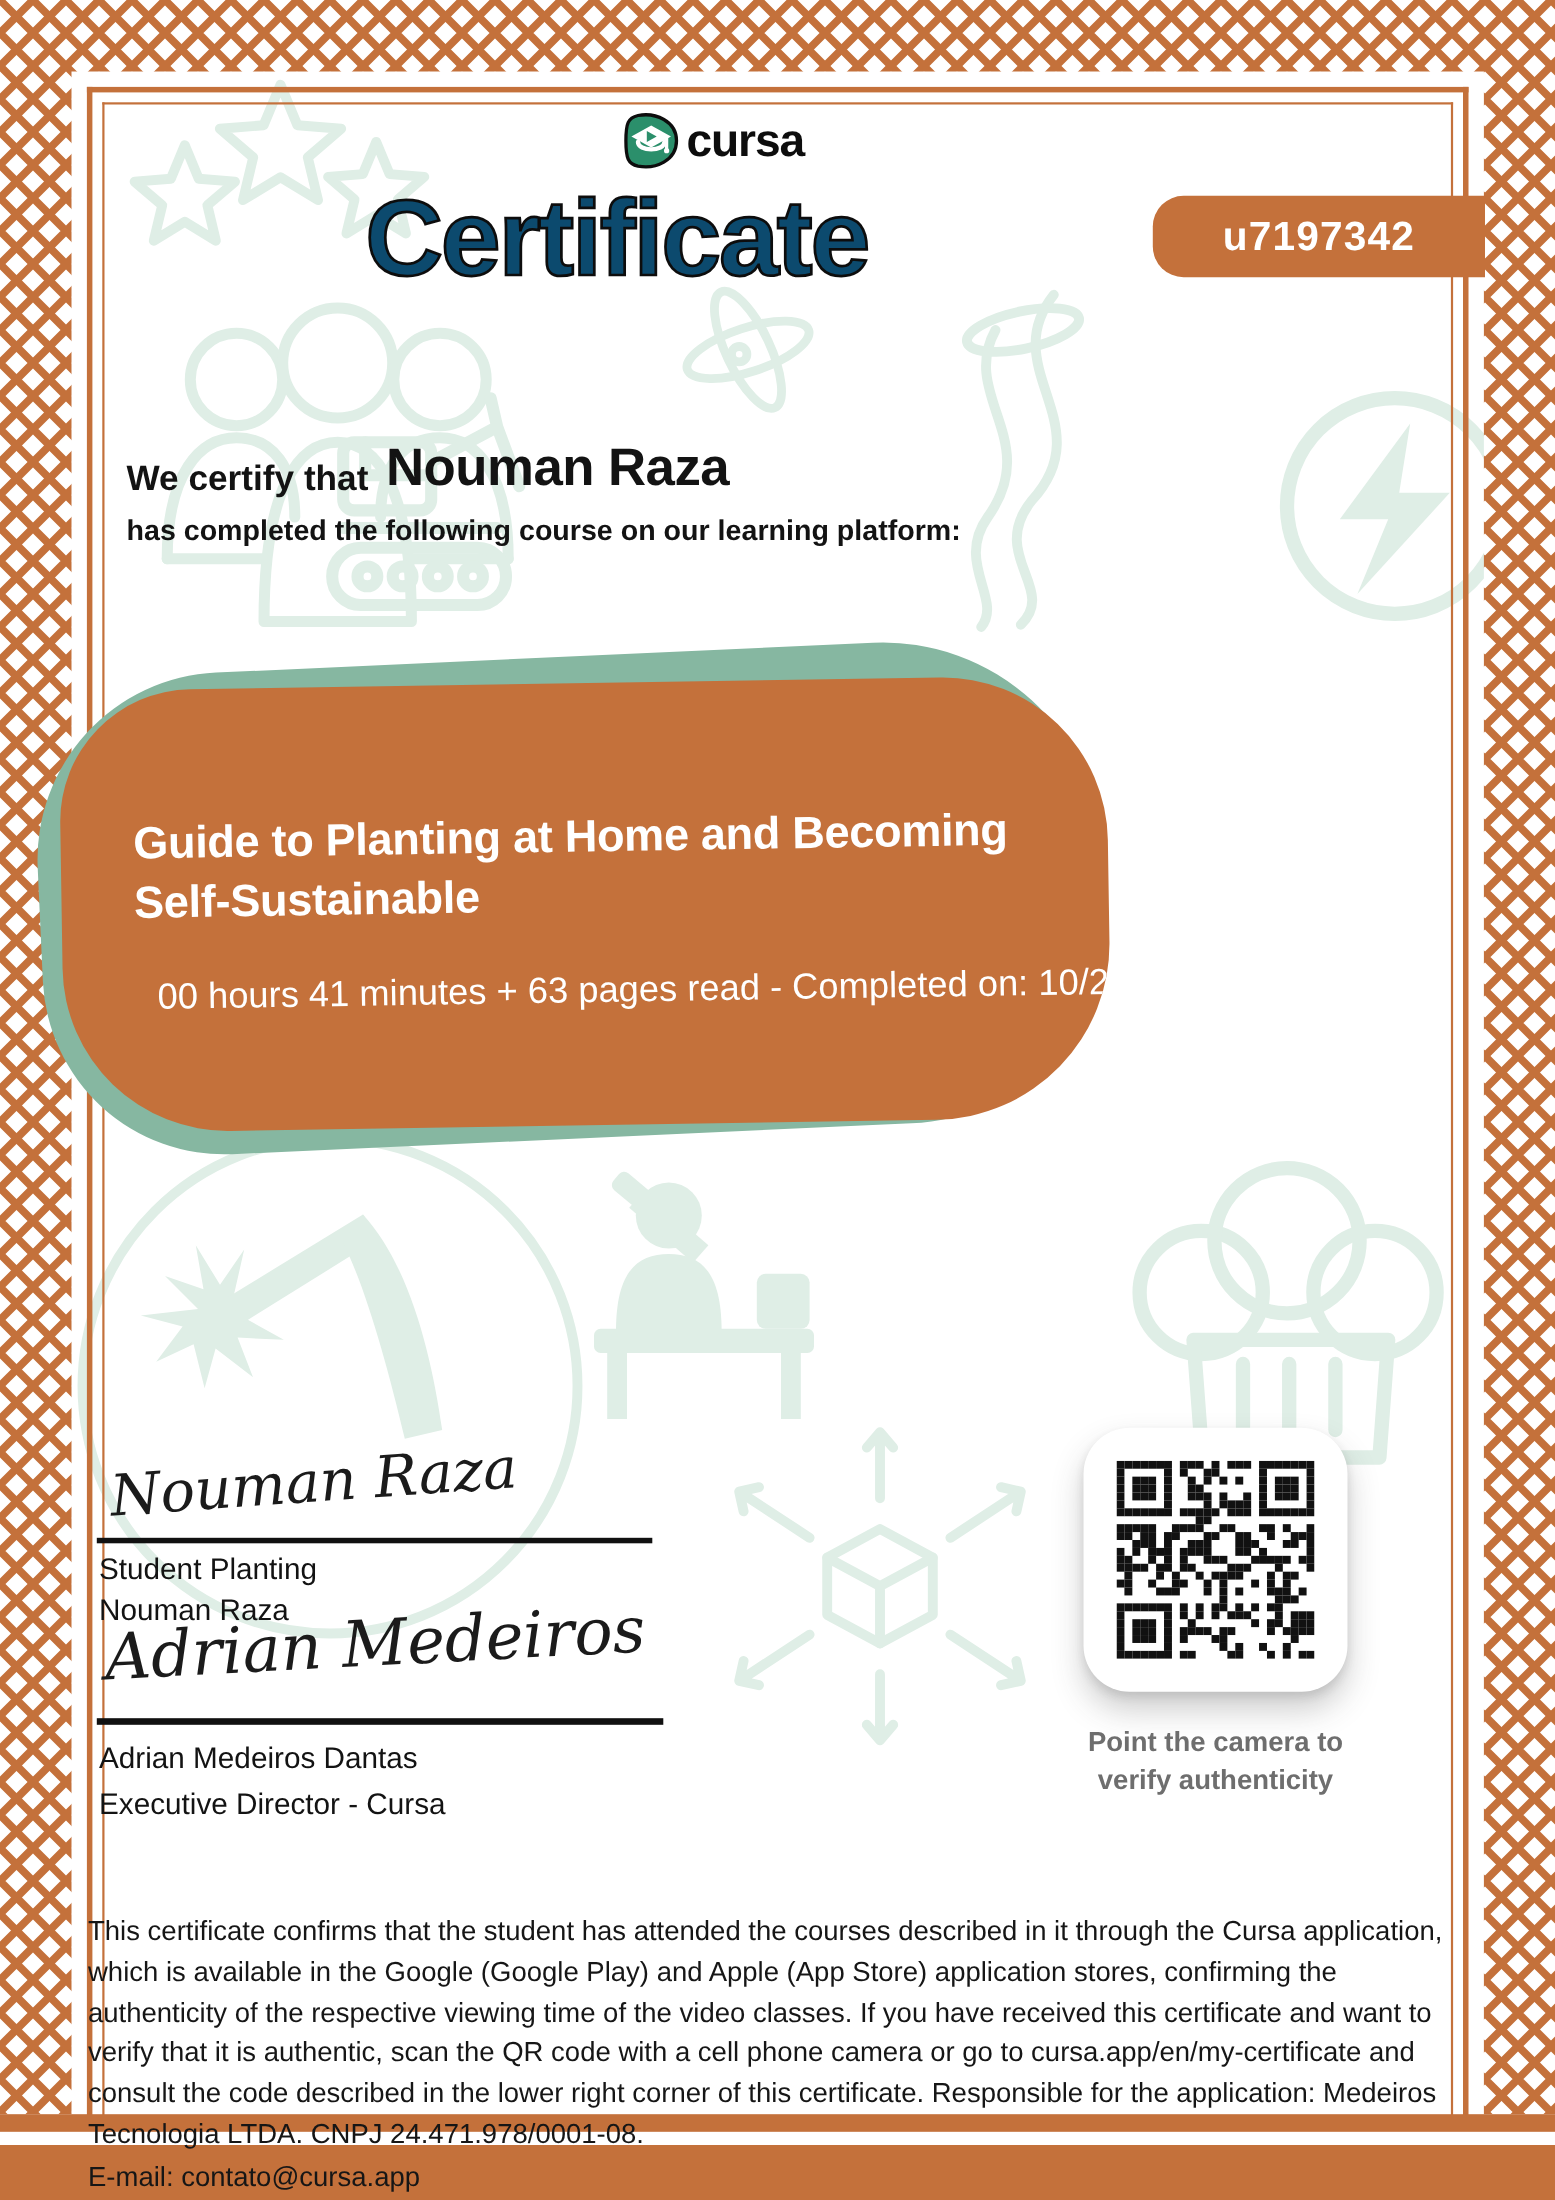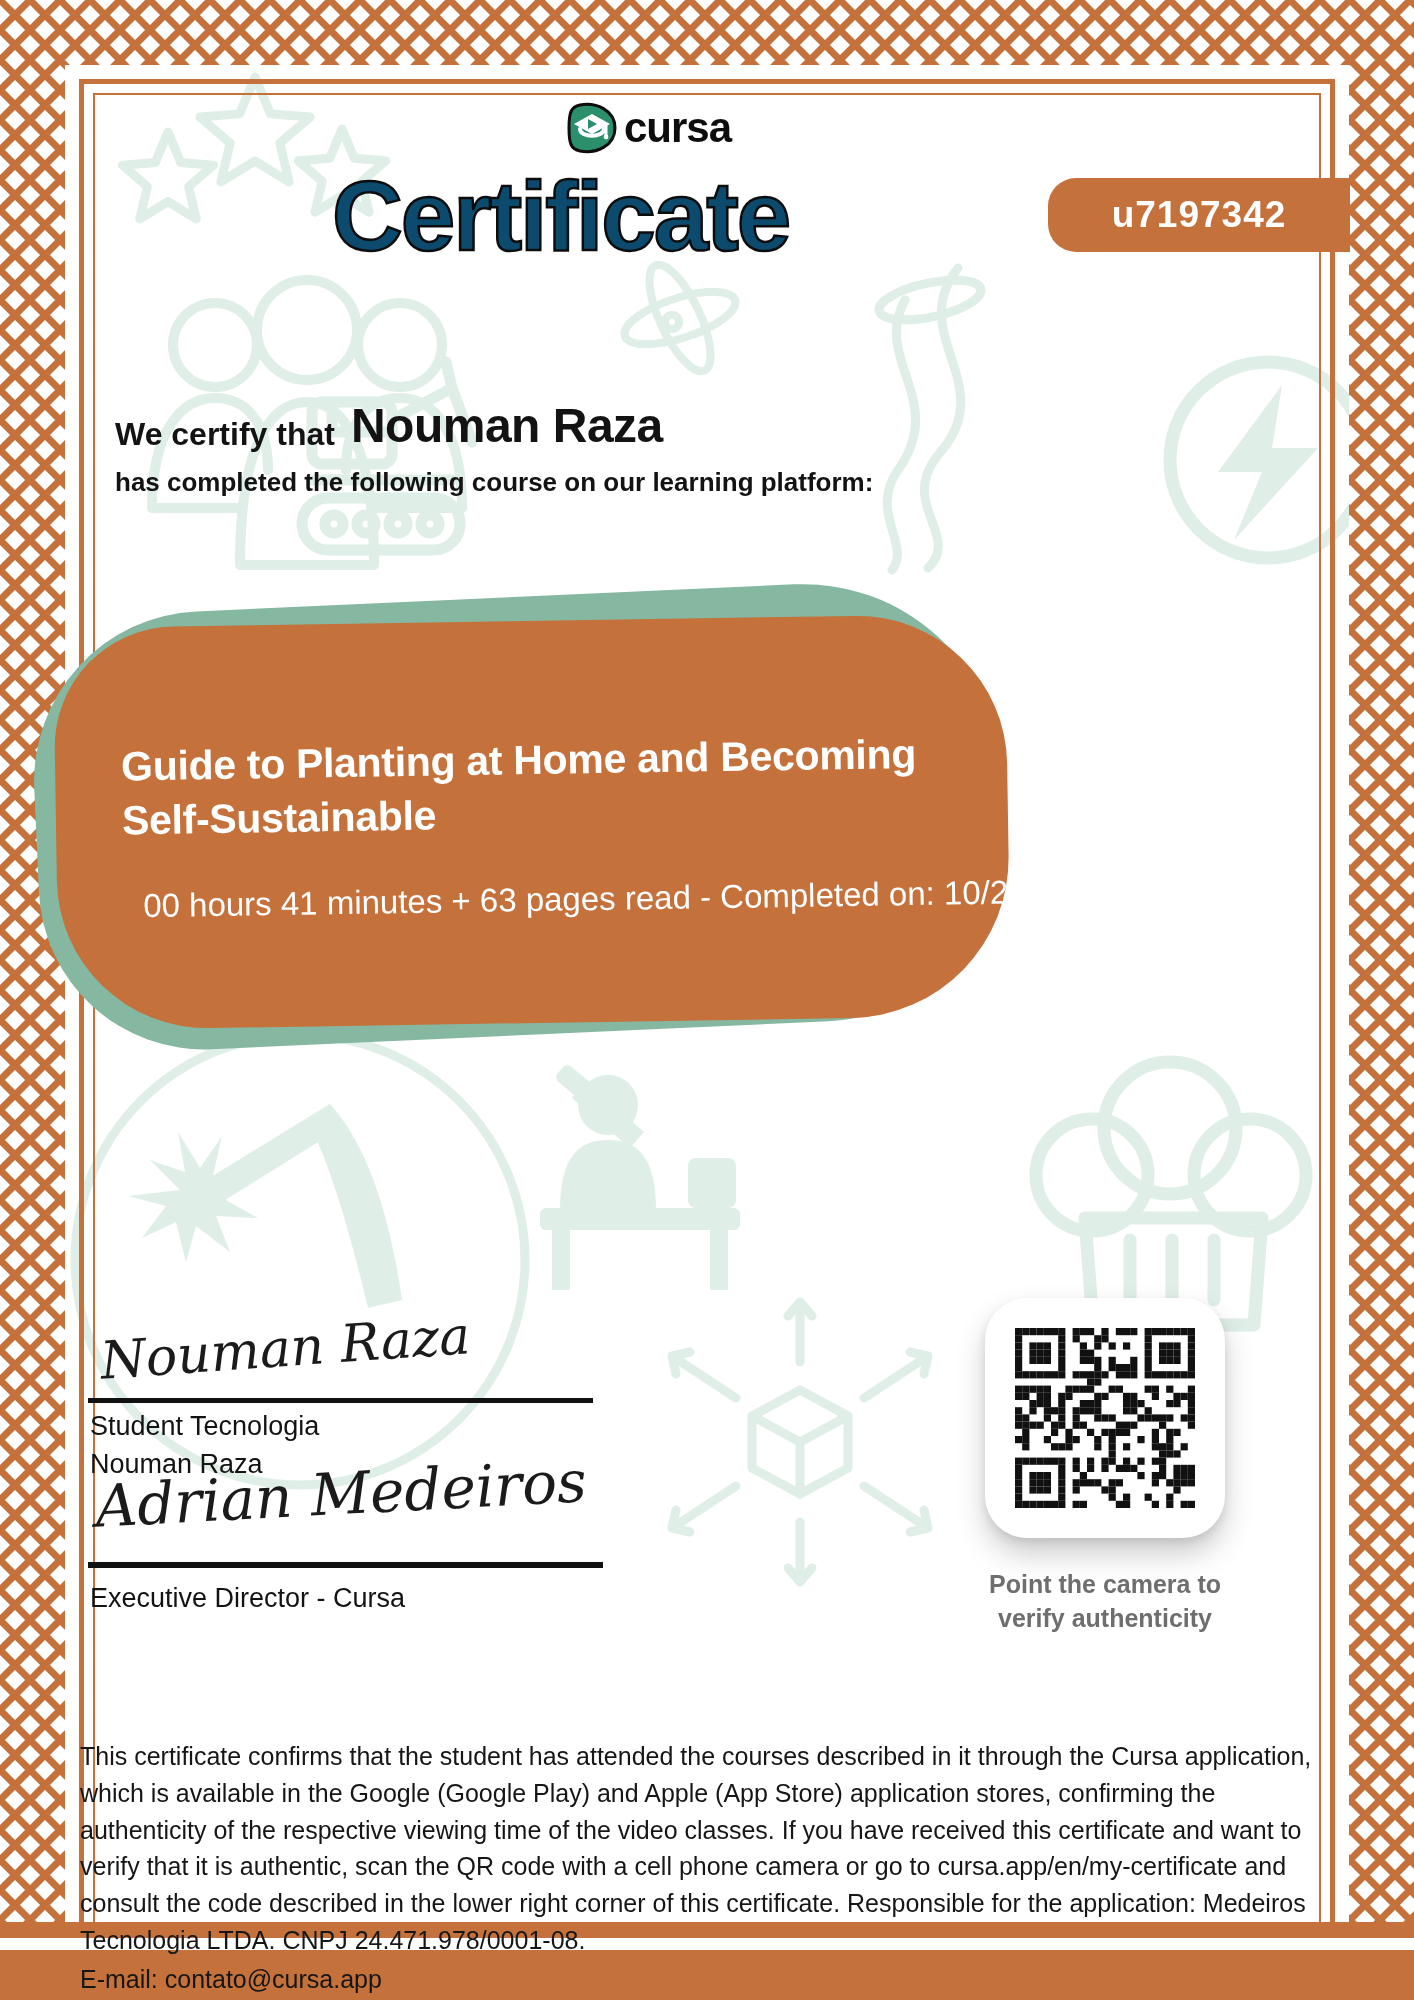--- a/index.html
+++ b/index.html
@@ -198,27 +198,28 @@
   <div class="blob-teal"></div>
   <div class="blob-orange">
     <div class="course-title">Guide to Planting at Home and Becoming Self-Sustainable</div>
     <div class="course-details">00 hours 41 minutes + 63 pages read - Completed on: 10/26/202</div>
   </div>
 </div>
 
 <div class="abs sig-script sig1-script">Nouman Raza</div>
 <div class="abs sig1-line"></div>
 <div class="abs sig1-labels sig-block">
-  <div>Student Tecnologia</div>
+  <div>Student Planting</div>
   <div>Nouman Raza</div>
 </div>
 
 <div class="abs sig-script sig2-script">Adrian Medeiros</div>
 <div class="abs sig2-line"></div>
 <div class="abs sig2-labels sig-block">
+  <div>Adrian Medeiros Dantas</div>
   <div>Executive Director - Cursa</div>
 </div>
 
 <div class="abs qr-card">
   <svg id="qr-svg" width="180" height="180" viewBox="0 0 175 175">
       <rect x="0" y="0" width="7" height="7" fill="#111"></rect>
       <rect x="7" y="0" width="7" height="7" fill="#111"></rect>
       <rect x="14" y="0" width="7" height="7" fill="#111"></rect>
       <rect x="21" y="0" width="7" height="7" fill="#111"></rect>
       <rect x="28" y="0" width="7" height="7" fill="#111"></rect>

